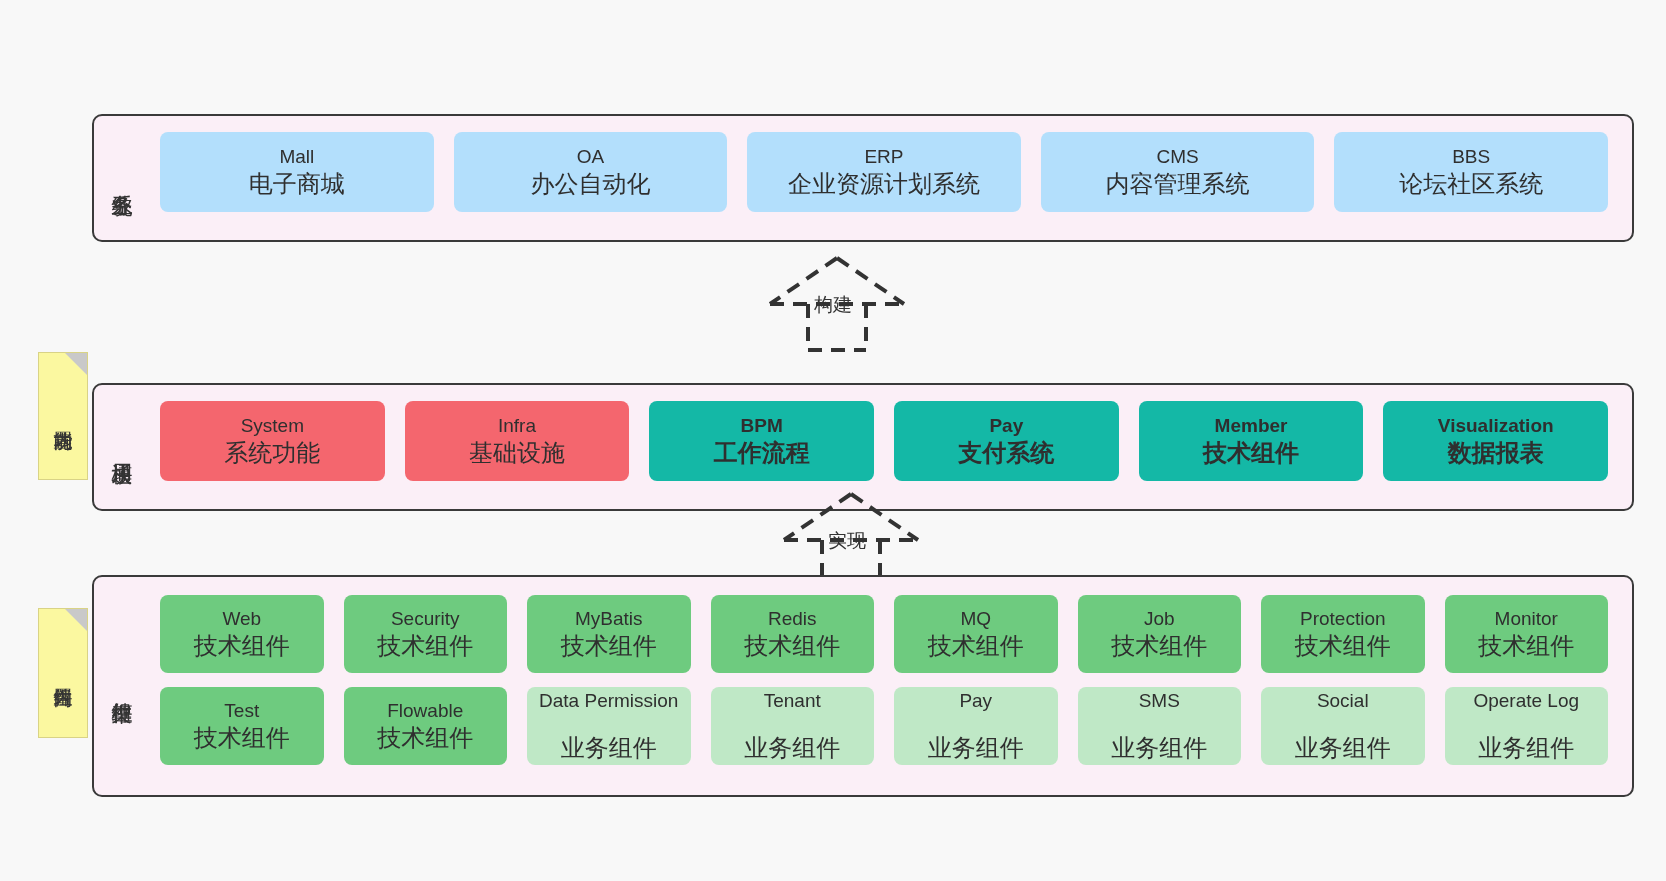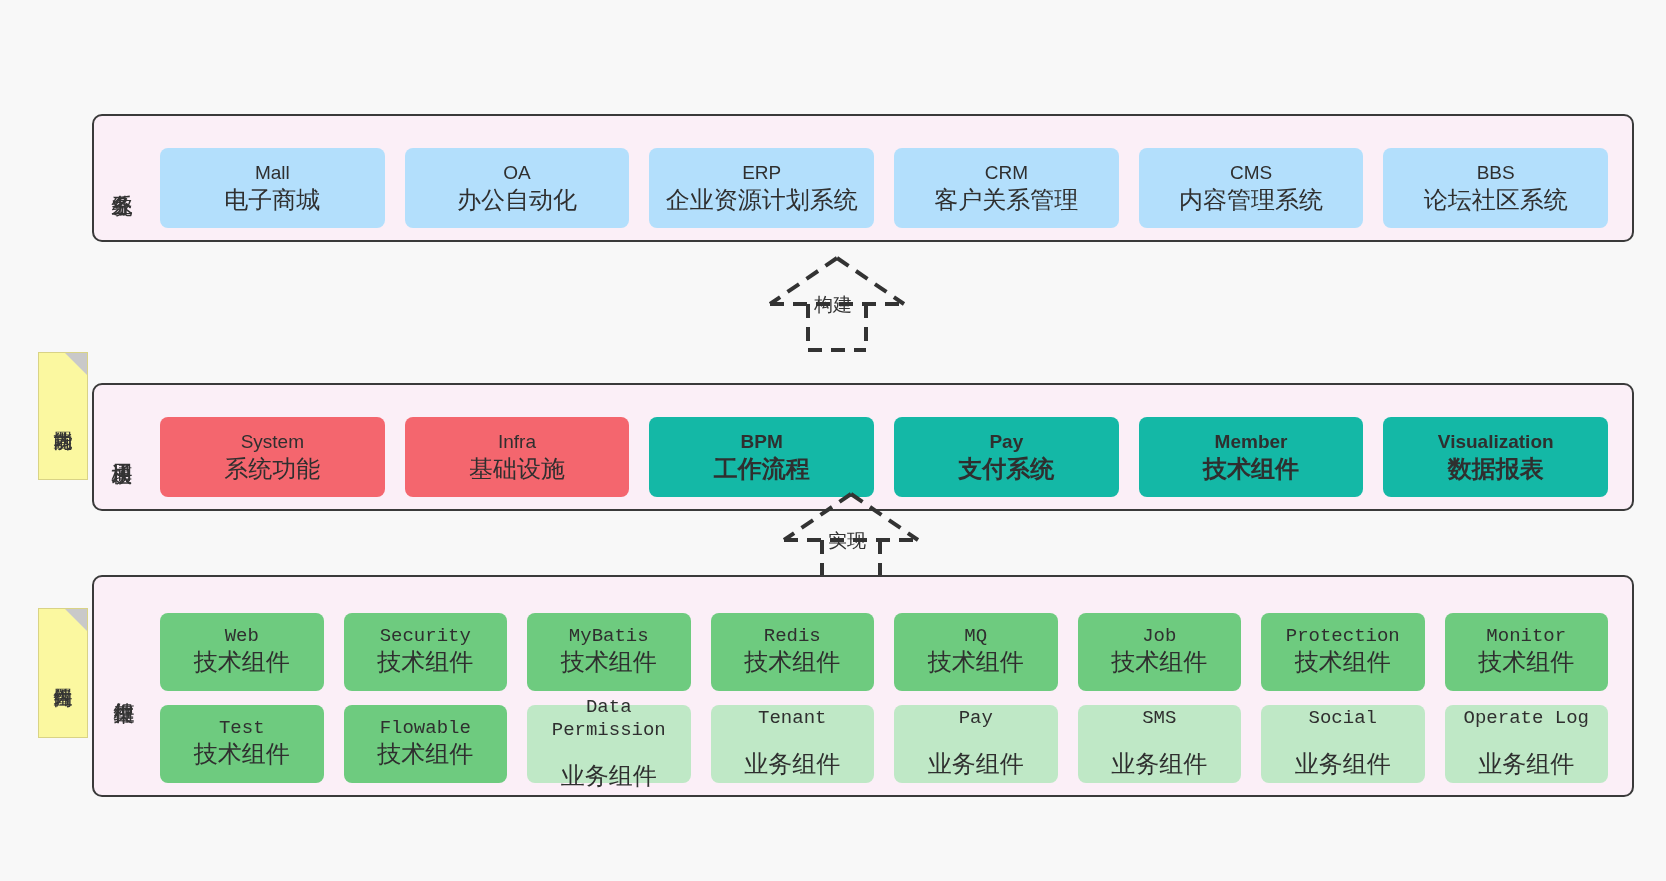--- a/index.html
+++ b/index.html
@@ -47,21 +47,21 @@
     writing-mode: vertical-rl;
     text-orientation: upright;
     white-space: nowrap;
     padding: 4px 0;
   }
 
   .layer-body {
     flex: 1 1 auto;
     display: flex;
     flex-direction: column;
-    justify-content: flex-end;
+    justify-content: center;
     gap: 14px;
     padding: 0 14px 12px 0;
   }
 
   .row {
     display: flex;
     gap: 0;
     align-items: stretch;
   }
 
@@ -91,21 +91,21 @@
   #layer-business { left: 92px; top: 114px; width: 1542px; height: 128px; }
   #layer-business .card { background: #b3dffc; height: 80px; }
 
   
   #layer-common { left: 92px; top: 348px; width: 1542px; height: 128px; margin-top: 35px; }
   #layer-common .card { height: 80px; }
   .c-red    { background: #f4666e; }
   .c-pink   { background: #14b8a6; font-weight: bold; }
 
   
-  #layer-framework { left: 92px; top: 575px; width: 1542px; height: 222px; font-family: Liberation Mono, monospace; }
+  #layer-framework { left: 92px; top: 575px; width: 1542px; height: 222px; }
   #layer-framework .card { height: 78px; }
   .c-green  { background: #6ecb7f; }
   .c-lgreen { background: #bfe8c6; gap: 20px; }
 
   
   .note {
     position: absolute;
     background: #fbf8a0;
     border: 1px solid #d9d386;
     box-sizing: border-box;
@@ -161,24 +161,20 @@
           <span class="t-en">Mall</span>
           <span class="t-cn">电子商城</span>
         </div>
         <div class="card">
           <span class="t-en">OA</span>
           <span class="t-cn">办公自动化</span>
         </div>
         <div class="card">
           <span class="t-en">ERP</span>
           <span class="t-cn">企业资源计划系统</span>
-        </div>
-        <div class="card">
-          <span class="t-en">CRM</span>
-          <span class="t-cn">客户关系管理</span>
         </div>
         <div class="card">
           <span class="t-en">CMS</span>
           <span class="t-cn">内容管理系统</span>
         </div>
         <div class="card">
           <span class="t-en">BBS</span>
           <span class="t-cn">论坛社区系统</span>
         </div>
       </div>

